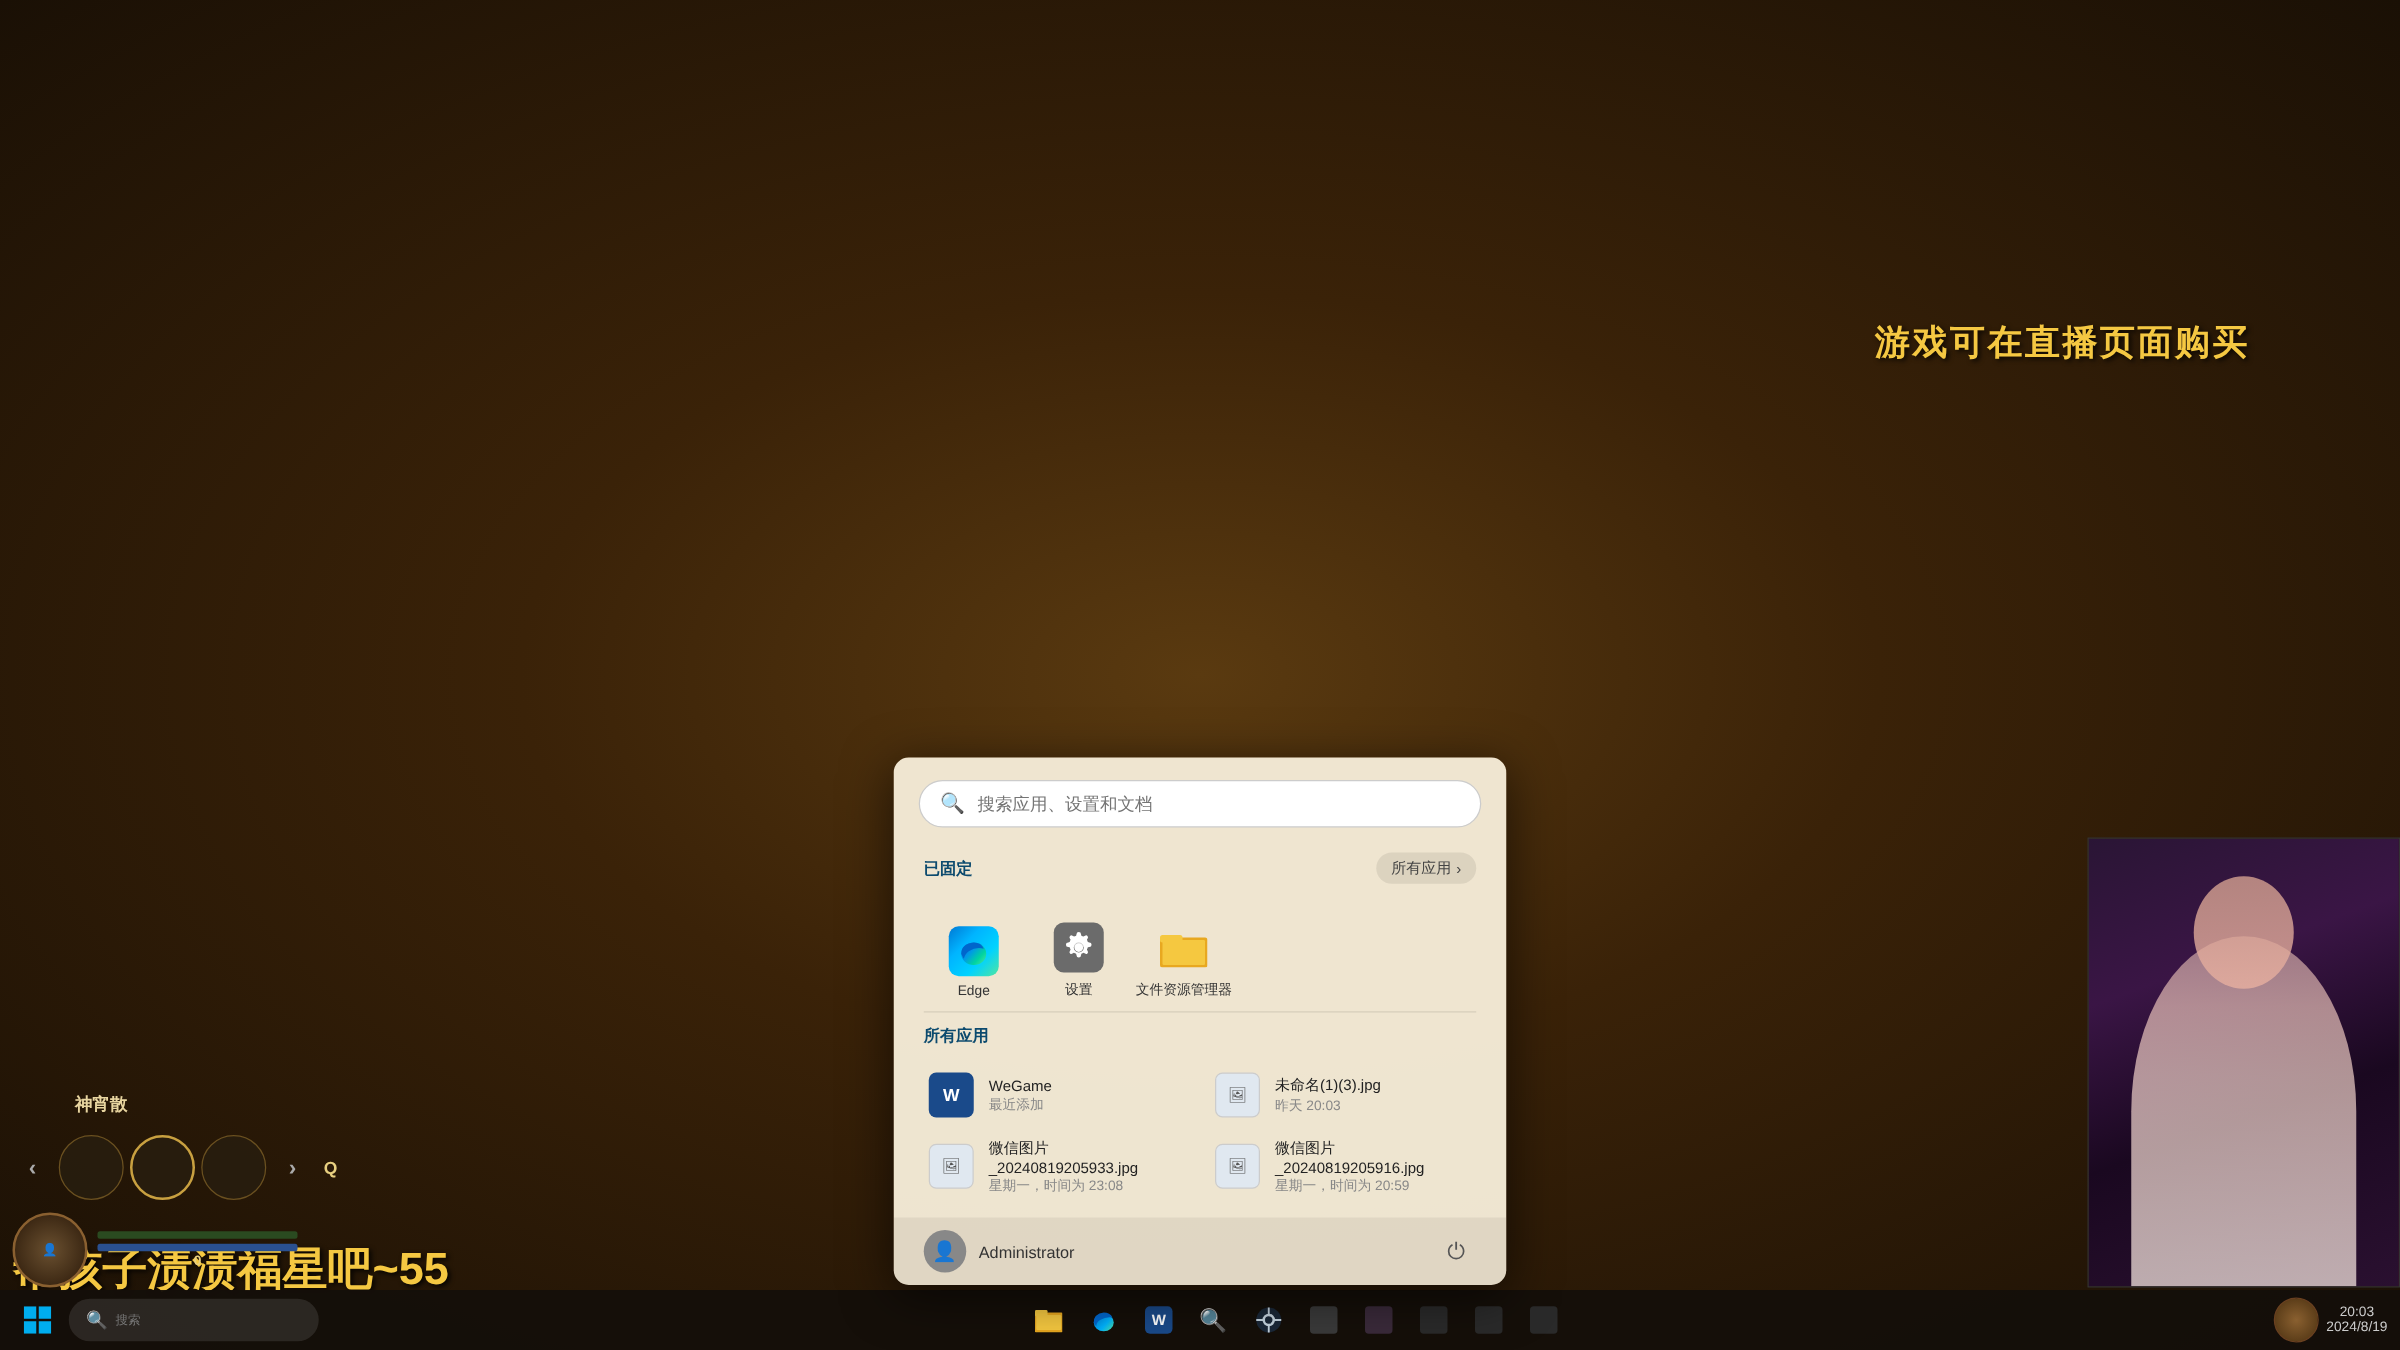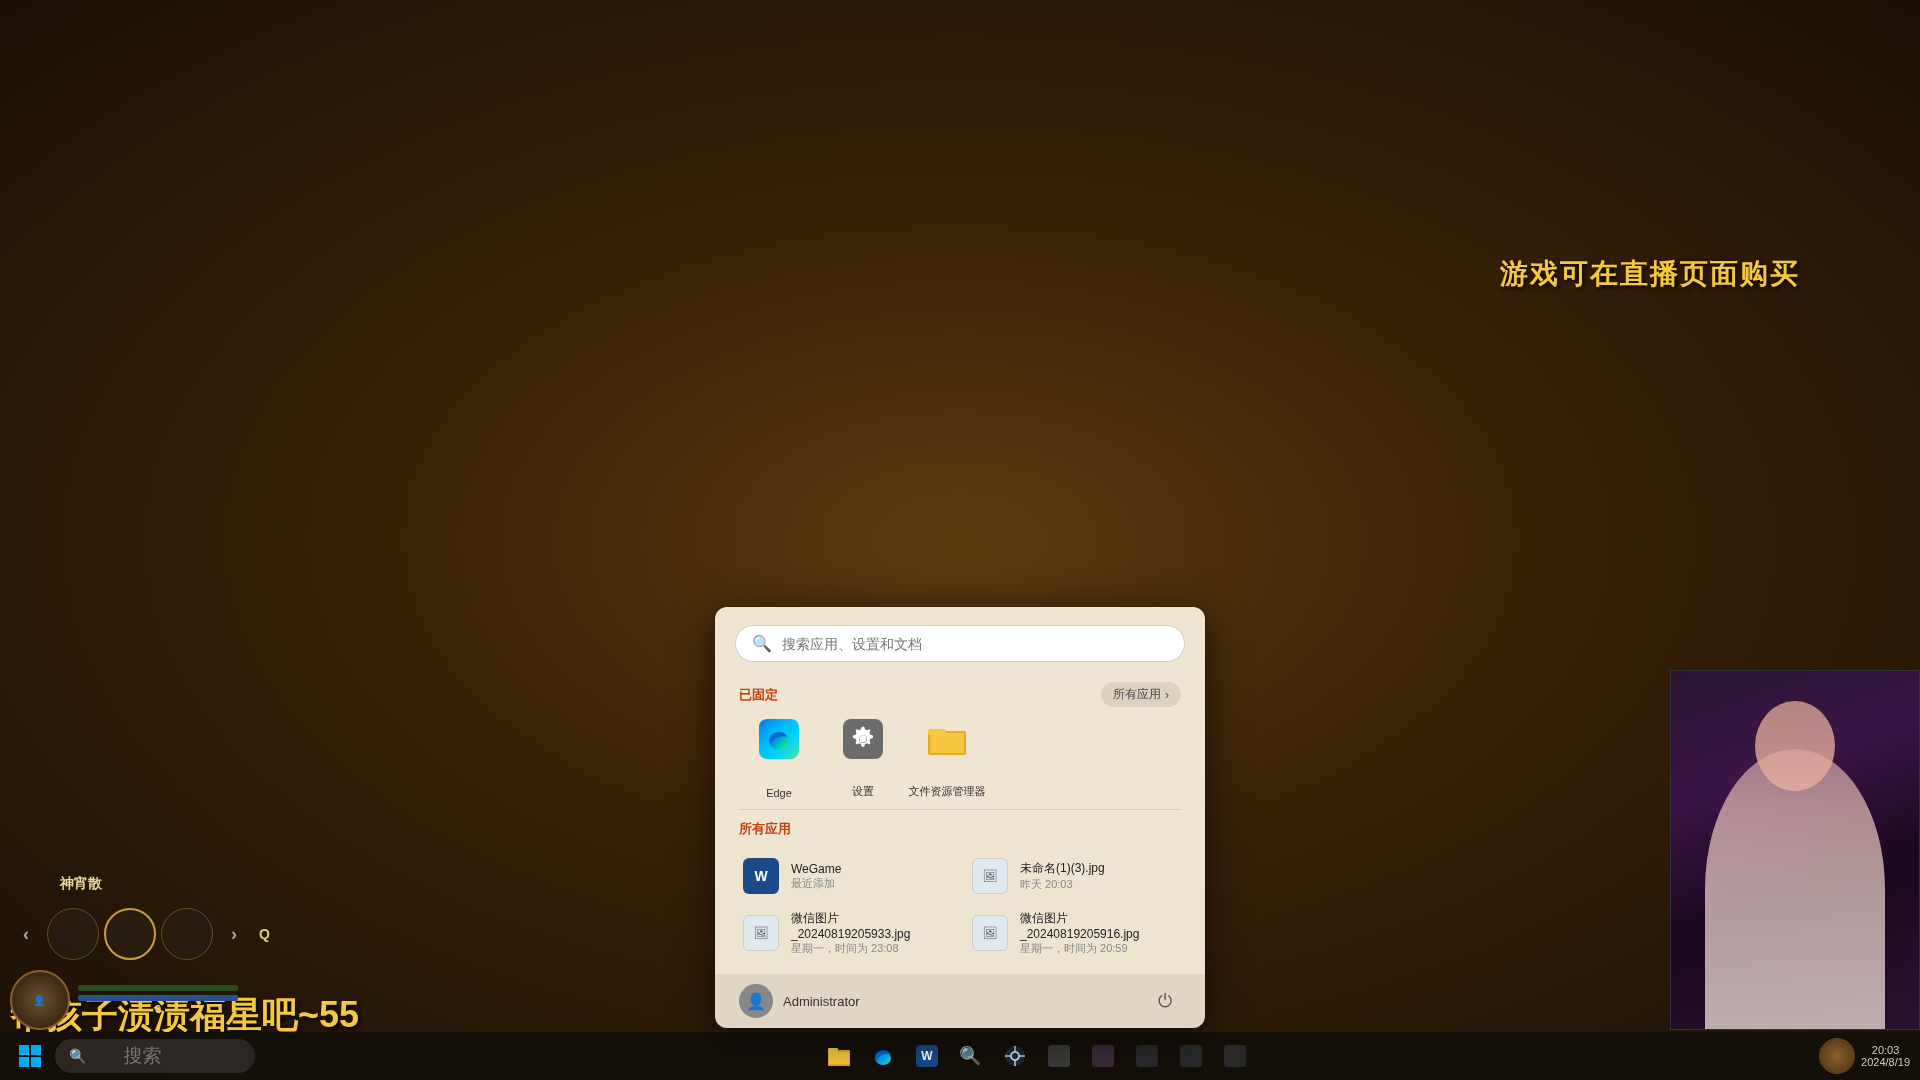--- a/index.html
+++ b/index.html
@@ -225,21 +225,21 @@
     
     .section-header {
       display: flex;
       align-items: center;
       justify-content: space-between;
       padding: 10px 24px 6px;
     }
     .section-title {
       font-size: 13px;
       font-weight: 600;
-      color: #c2410c;
+      color: #0c4a6e;
     }
     .all-apps-btn {
       background: rgba(0,0,0,0.08);
       border: none;
       border-radius: 14px;
       padding: 4px 12px;
       font-size: 12px;
       color: #444;
       cursor: pointer;
       display: flex;
@@ -252,21 +252,21 @@
       flex-wrap: wrap;
       padding: 6px 24px 10px;
       gap: 4px;
     }
     .pinned-item {
       width: 80px;
       height: 80px;
       display: flex;
       flex-direction: column;
       align-items: center;
-      justify-content: space-between;
+      justify-content: flex-end;
       gap: 6px;
       border-radius: 8px;
       cursor: pointer;
     }
     .pinned-icon {
       width: 40px;
       height: 40px;
       border-radius: 6px;
       display: flex;
       align-items: center;
@@ -528,21 +528,21 @@
     <svg class="windows-logo" viewBox="0 0 22 22" fill="none">
       <rect x="0" y="0" width="10" height="10" fill="#00adef"></rect>
       <rect x="12" y="0" width="10" height="10" fill="#00adef"></rect>
       <rect x="0" y="12" width="10" height="10" fill="#00adef"></rect>
       <rect x="12" y="12" width="10" height="10" fill="#00adef"></rect>
     </svg>
   </div>
 
   <div class="taskbar-search">
     <span style="color:#aaa;font-size:14px;">🔍</span>
-    <input type="text" style="background: none; border: none; outline: none; color: rgb(221, 221, 221); font-size: 19px; width: 80px; margin-left: 31px;" placeholder="搜索">
+    <input type="text" style="background: none; border: none; outline: none; color: rgb(221, 221, 221); font-size: 10px; width: 80px;" placeholder="搜索">
   </div>
 
   <div class="taskbar-center">
 
     <div class="taskbar-icon">
       <svg width="22" height="20" viewBox="0 0 22 20">
         <rect x="0" y="4" width="22" height="16" rx="1" fill="#e8a820"></rect>
         <rect x="0" y="2" width="10" height="5" rx="1" fill="#f5c840"></rect>
         <rect x="1" y="6" width="20" height="12" rx="1" fill="#f5c840"></rect>
       </svg>

